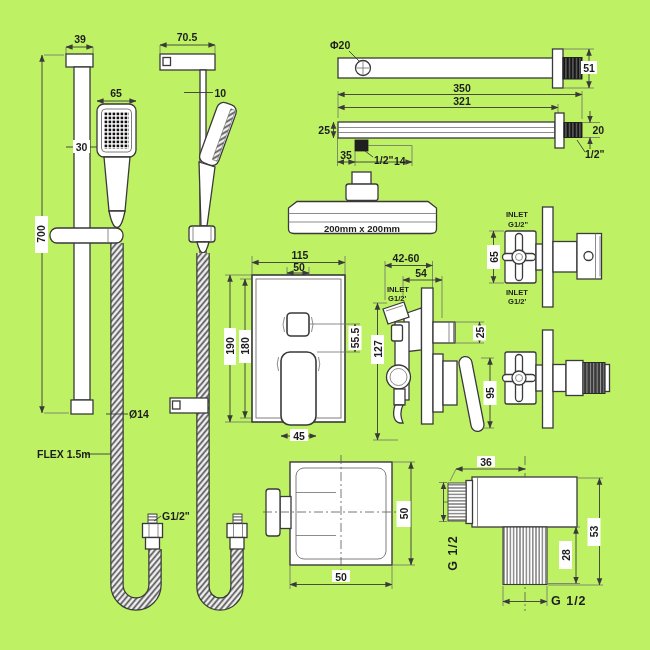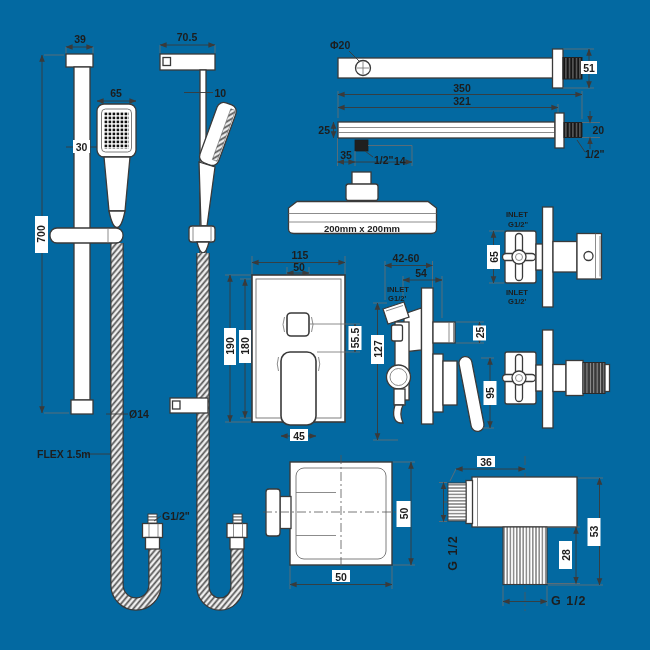--- a/index.html
+++ b/index.html
@@ -1,16 +1,16 @@
 <!DOCTYPE html>
 <html><head>
 <meta charset="utf-8">
 <style>
   html,body{margin:0;padding:0;background:#ffffff;}
-  .stage{width:650px;height:650px;background:#0369a1;position:relative;font-family:"Liberation Sans",sans-serif;}
+  .stage{width:650px;height:650px;background:#bef264;position:relative;font-family:"Liberation Sans",sans-serif;}
   svg text{font-family:"Liberation Sans",sans-serif;font-weight:bold;fill:#1d1d1d;font-size:10.5px;}
   svg text.t9{font-size:9.5px;}
   svg text.t7{font-size:7.6px;font-weight:bold;}
   svg text.t12{font-size:12.5px;letter-spacing:1px;}
   .ln{stroke:#3a3a3a;stroke-width:1.3;fill:none;}
   .lnf{stroke:#3a3a3a;stroke-width:1.3;fill:#ffffff;}
   .lnf2{stroke:#3a3a3a;stroke-width:1.6;fill:#ffffff;}
   .thin{stroke:#6f6f6f;stroke-width:0.8;fill:none;}
   .dim{stroke:#3a3a3a;stroke-width:0.9;fill:none;}
   .cl{stroke:#555;stroke-width:0.8;fill:none;stroke-dasharray:9 3 2 3;}

